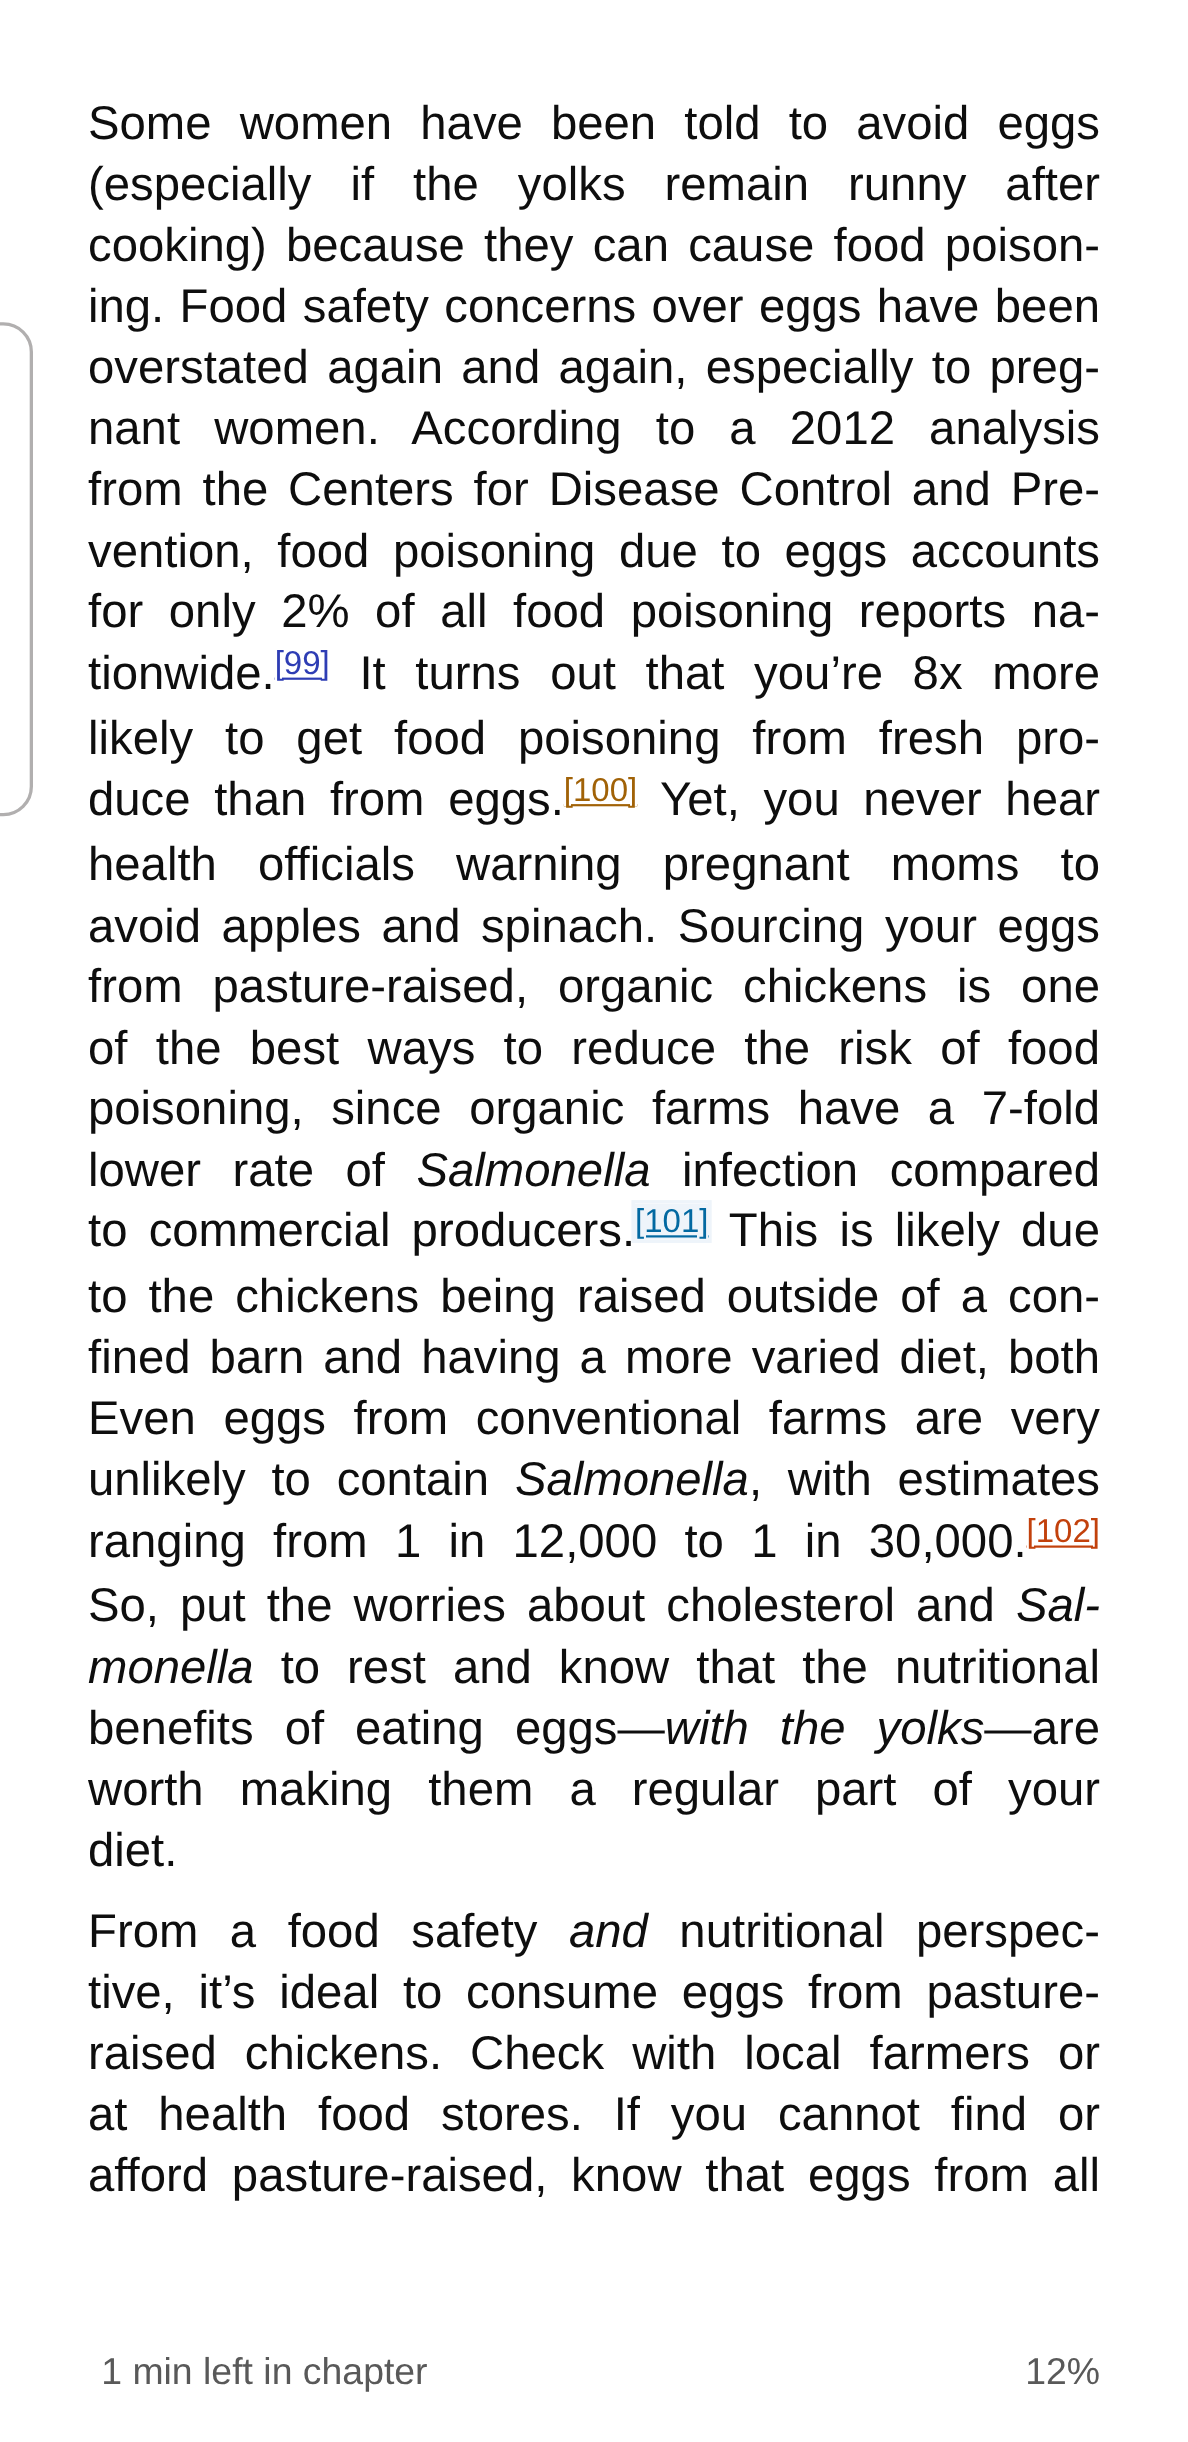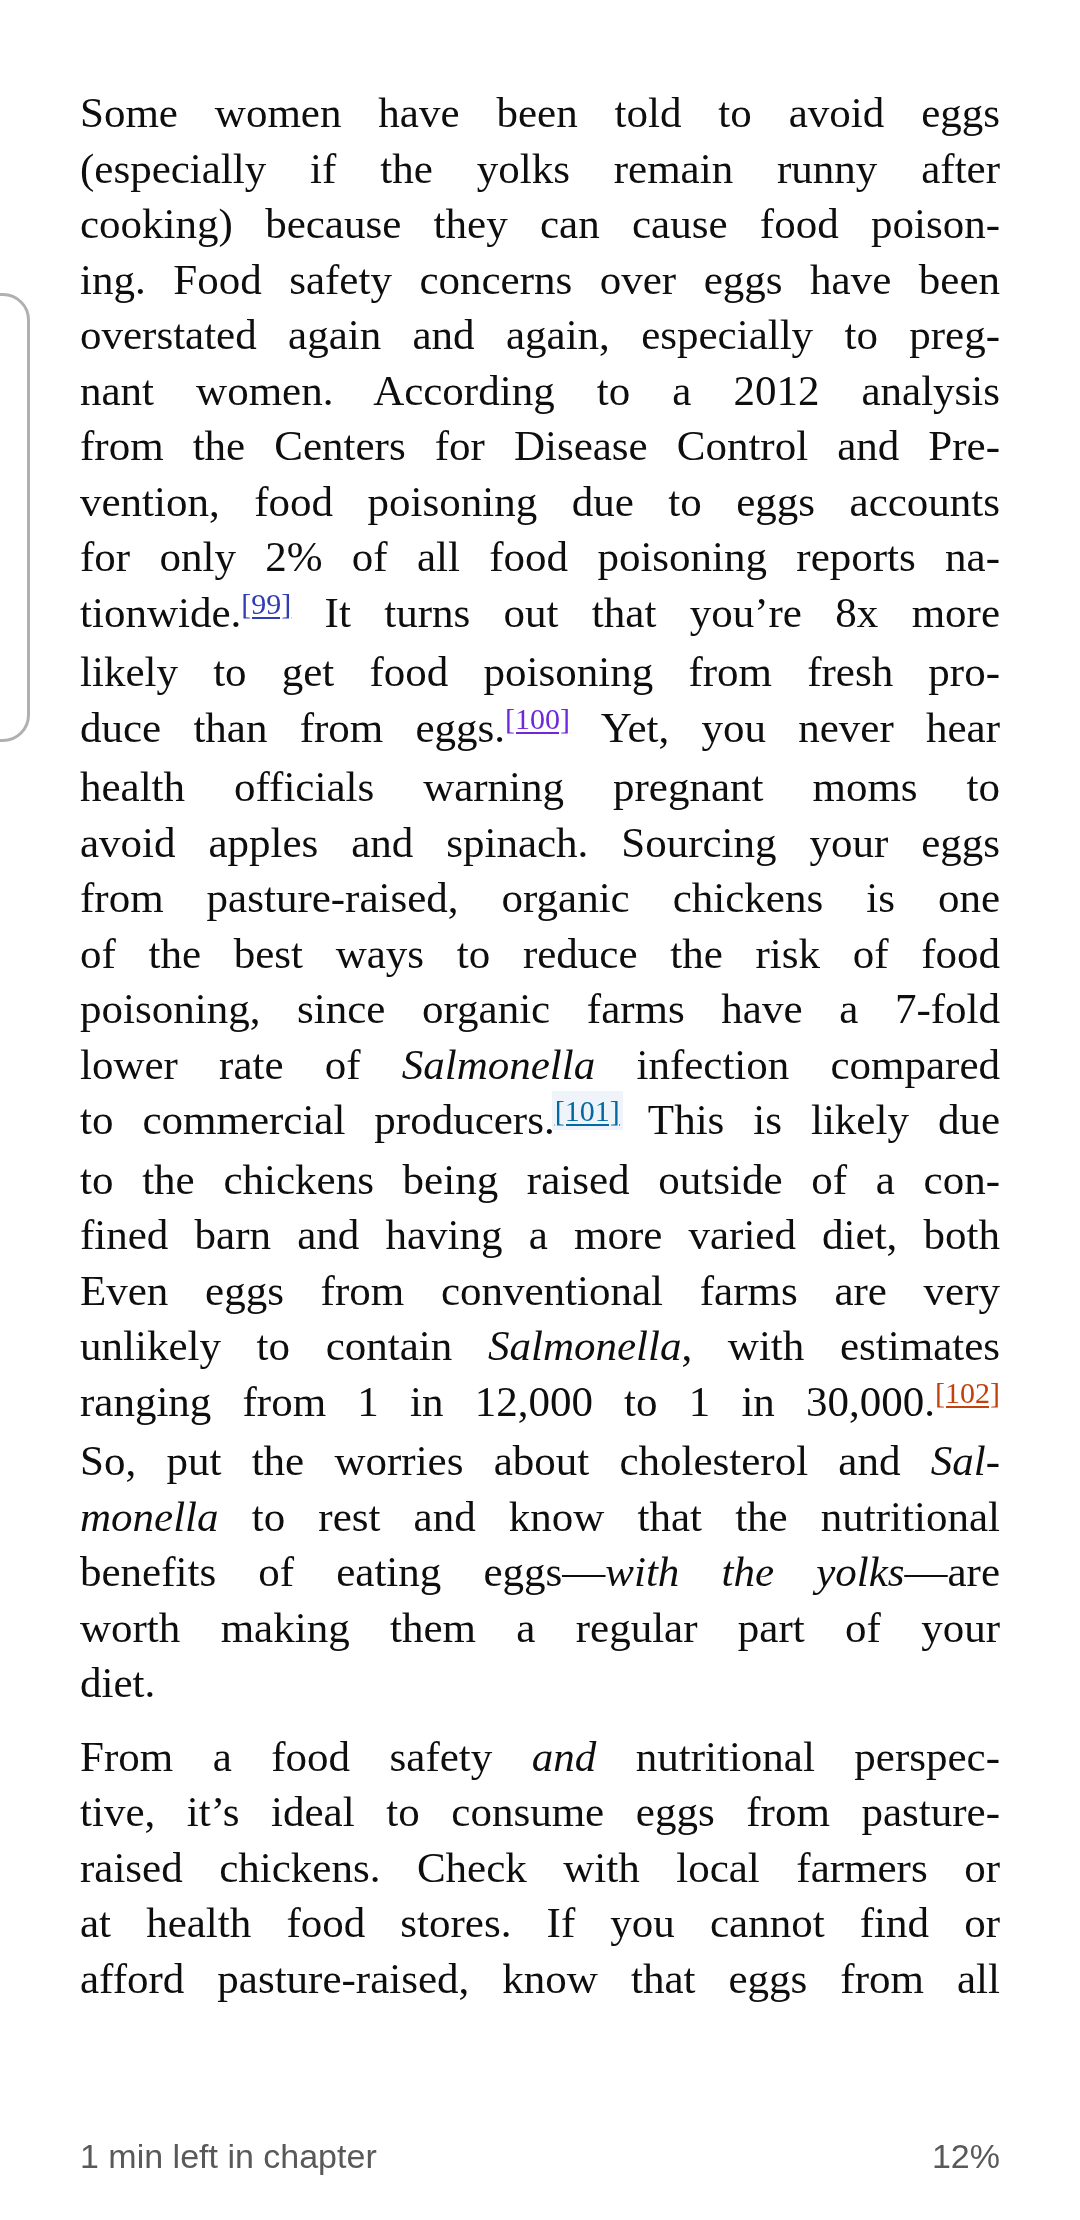--- a/index.html
+++ b/index.html
@@ -30,21 +30,21 @@
     border-radius: 27px;
     background: #ffffff;
     box-sizing: border-box;
   }
   .text-column {
     position: absolute;
     left: 80px;
     top: 85px;
     width: 920px;
     color: #0e0e0e;
-    font-family: Liberation Serif, serif;
+    font-family: Liberation Sans, sans-serif;
     font-size: 43px;
     line-height: 55.5px;
   }
   .para + .para { margin-top: 18px; }
   .line {
     text-align: justify;
     text-align-last: justify;
     white-space: normal;
   }
   .line.last {
@@ -60,21 +60,21 @@
     text-decoration-thickness: 2px;
     cursor: pointer;
     margin-top: 35px;
   }
   .footnote.hl {
     background: #eef4fa;
     box-shadow: 0 0 0 3px #eef4fa;
   }
   .footer {
     position: absolute;
-    left: 80px;
+    left: 92px;
     right: 80px;
     top: 2137px;
     display: flex;
     justify-content: space-between;
     align-items: flex-end;
     font-family: "Liberation Sans", sans-serif;
     font-size: 34px;
     color: #595959;
   }
 </style>
@@ -90,21 +90,21 @@
         <div class="line"><span>(especially if the yolks remain runny after</span></div>
         <div class="line"><span>cooking) because they can cause food poison-</span></div>
         <div class="line"><span>ing. Food safety concerns over eggs have been</span></div>
         <div class="line"><span>overstated again and again, especially to preg-</span></div>
         <div class="line"><span>nant women. According to a 2012 analysis</span></div>
         <div class="line"><span>from the Centers for Disease Control and Pre-</span></div>
         <div class="line"><span>vention, food poisoning due to eggs accounts</span></div>
         <div class="line"><span>for only 2% of all food poisoning reports na-</span></div>
         <div class="line"><span>tionwide.</span><span class="footnote" style="color: rgb(46, 61, 180);">[99]</span><span> It turns out that you’re 8x more</span></div>
         <div class="line"><span>likely to get food poisoning from fresh pro-</span></div>
-        <div class="line"><span>duce than from eggs.</span><span class="footnote" style="color: #6d28d9;">[100]</span><span> Yet, you never hear</span></div>
+        <div class="line"><span>duce than from eggs.</span><span class="footnote" style="color: #a16207;">[100]</span><span> Yet, you never hear</span></div>
         <div class="line"><span>health officials warning pregnant moms to</span></div>
         <div class="line"><span>avoid apples and spinach. Sourcing your eggs</span></div>
         <div class="line"><span>from pasture-raised, organic chickens is one</span></div>
         <div class="line"><span>of the best ways to reduce the risk of food</span></div>
         <div class="line"><span>poisoning, since organic farms have a 7-fold</span></div>
         <div class="line"><span>lower rate of </span><span class="em">Salmonella</span><span> infection compared</span></div>
         <div class="line"><span>to commercial producers.</span><span class="footnote hl" style="color: #0369a1;">[101]</span><span> This is likely due</span></div>
         <div class="line"><span>to the chickens being raised outside of a con-</span></div>
         <div class="line"><span>fined barn and having a more varied diet, both</span></div>
         <div class="line"><span>Even eggs from conventional farms are very</span></div>

